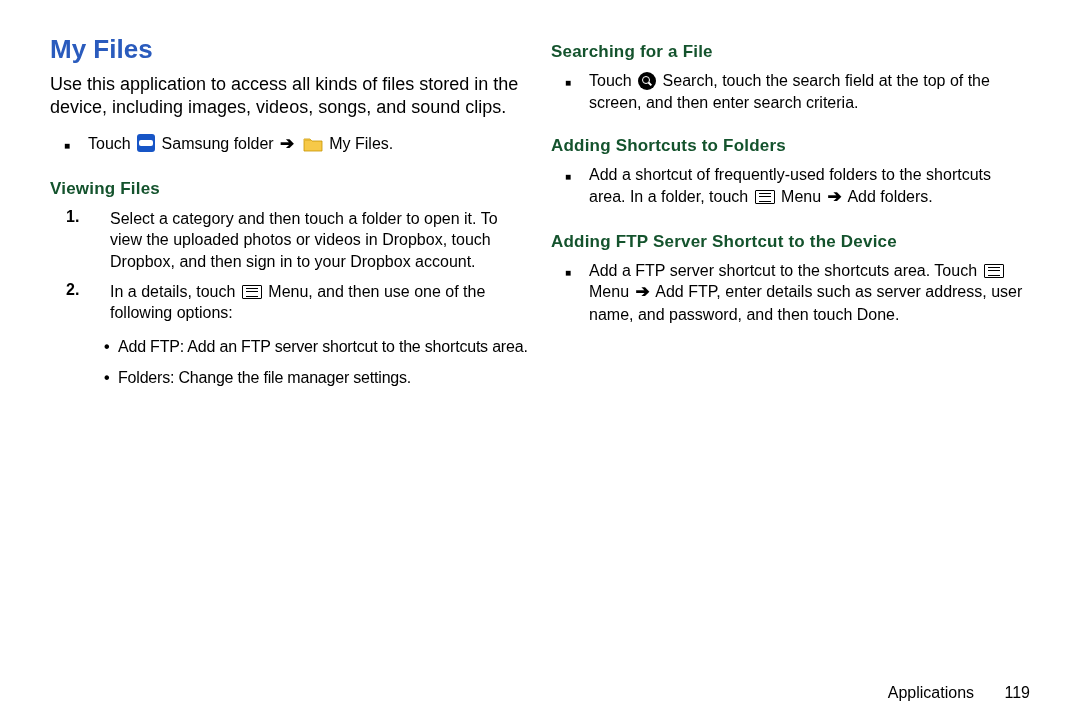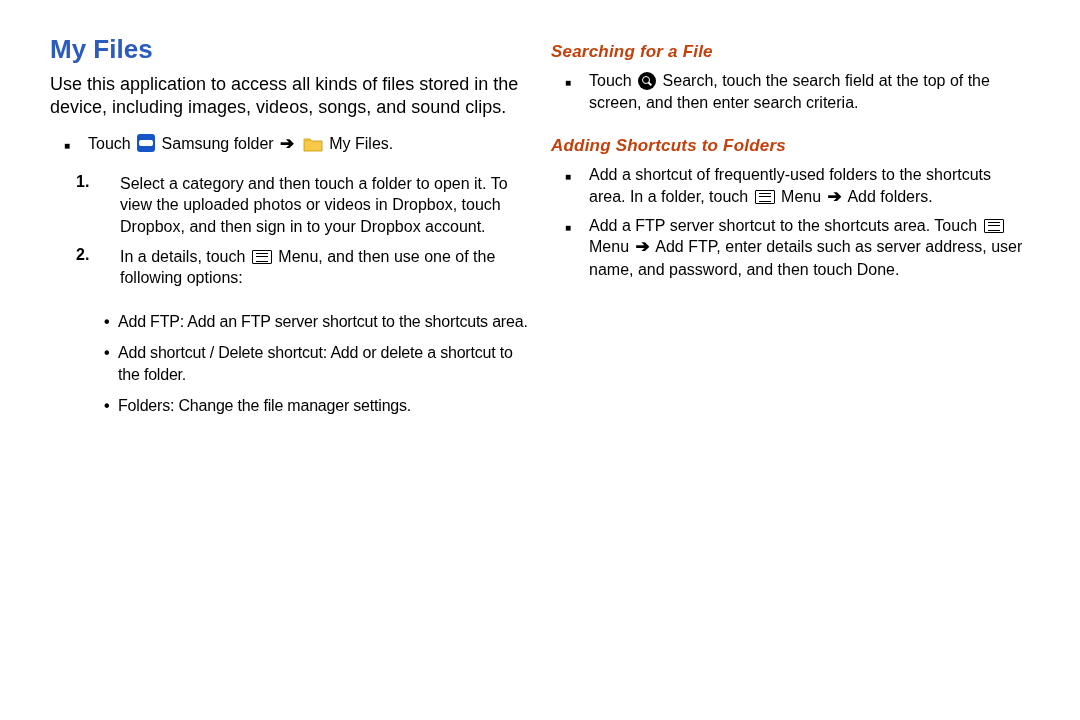--- a/index.html
+++ b/index.html
@@ -49,28 +49,27 @@
     font-size: 10px;
   }
   .bullet-row .content {
     flex: 1;
     line-height: 1.35;
   }
   h3.subhead {
     font-family: Arial, Helvetica, sans-serif;
     font-size: 17px;
     font-weight: bold;
-    font-style: italic;
-    color: #c2410c;
+    color: #14532d;
     margin: 20px 0 5px 0;
     letter-spacing: 0.2px;
   }
   ol.numbered {
     list-style: none;
-    margin: 10px;
+    margin: 0;
     padding: 0;
     counter-reset: item;
   }
   ol.numbered > li {
     counter-increment: item;
     display: flex;
     margin: 4px 0 8px 0;
   }
   ol.numbered > li::before {
     content: counter(item) ".";
@@ -219,37 +218,37 @@
         <span>Touch </span><span class="icon samsung-app-icon"></span>
         <span class="b">Samsung</span><span> folder </span><span class="arrow">➔</span>
         <span class="icon folder-icon"><svg width="20" height="16" viewBox="0 0 20 16">
               <path d="M1 3 L7 3 L9 5 L19 5 L19 15 L1 15 Z" fill="#f7c948" stroke="#c79400" stroke-width="0.8"></path>
               <path d="M1 3 L7 3 L9 5 L1 5 Z" fill="#e6b733"></path>
             </svg></span>
         <span class="b"> My Files</span><span>.</span>
       </div>
     </div>
 
+    <h3 class="subhead">Viewing Files</h3>
 
     <ol class="numbered">
       <li>
         <div class="li-body">
           <span>Select a category and then touch a folder to open it. To view the uploaded photos or videos in Dropbox, touch </span><span class="b">Dropbox</span><span>, and then sign in to your Dropbox account.</span>
         </div>
       </li>
       <li>
         <div class="li-body">
           <span>In a details, touch </span><span class="icon menu-icon"></span><span class="b"> Menu</span><span>, and then use one of the following options:</span>
         </div>
       </li>
     </ol>
 
     <ul class="sub-bullets">
       <li><span class="b">Add FTP</span><span>: Add an FTP server shortcut to the shortcuts area.</span></li>
-      <li><span class="b">Add shortcut / Delete shortcut</span><span>: Add or delete a shortcut to the folder.</span></li>
       <li><span class="b">Folders</span><span>: Change the file manager settings.</span></li>
     </ul>
   </div>
 
   <div class="column">
     <h3 class="subhead" style="margin-top:8px">Searching for a File</h3>
     <div class="bullet-row">
       <div class="bullet">■</div>
       <div class="content">
         <span>Touch </span><span class="icon search-icon"></span><span class="b"> Search</span><span>, touch the search field at the top of the screen, and then enter search criteria.</span>
@@ -258,21 +257,26 @@
 
     <h3 class="subhead">Adding Shortcuts to Folders</h3>
     <div class="bullet-row">
       <div class="bullet">■</div>
       <div class="content">
         <span>Add a shortcut of frequently-used folders to the shortcuts area. In a folder, touch </span><span class="icon menu-icon"></span><span class="b"> Menu </span><span class="arrow b">➔</span>
         <span class="b">Add folders</span><span>.</span>
       </div>
     </div>
 
+    <h3 class="subhead">Adding FTP Server Shortcut to the Device</h3>
     <div class="bullet-row">
       <div class="bullet">■</div>
       <div class="content">
         <span>Add a FTP server shortcut to the shortcuts area. Touch </span><span class="icon menu-icon"></span><span class="b"> Menu </span><span class="arrow b">➔</span><span class="b"> Add FTP</span><span>, enter details such as server address, user name, and password, and then touch </span><span class="b">Done</span><span>.</span>
       </div>
     </div>
 
+    <div class="footer">
+      <span>Applications</span>
+      <span class="pagenum">119</span>
+    </div>
   </div>
 </div>
 
 </body></html>

